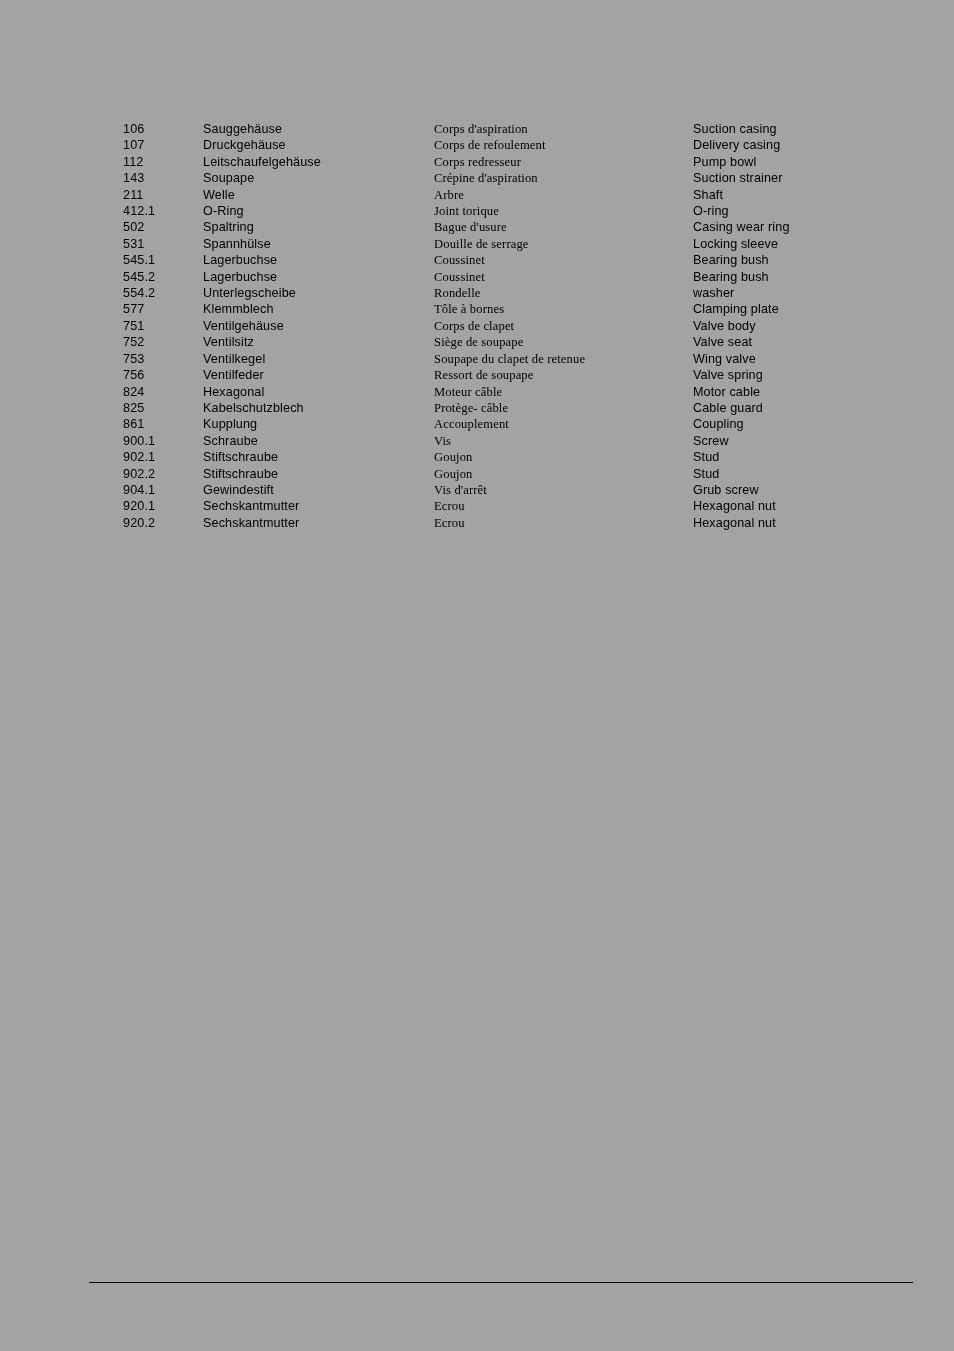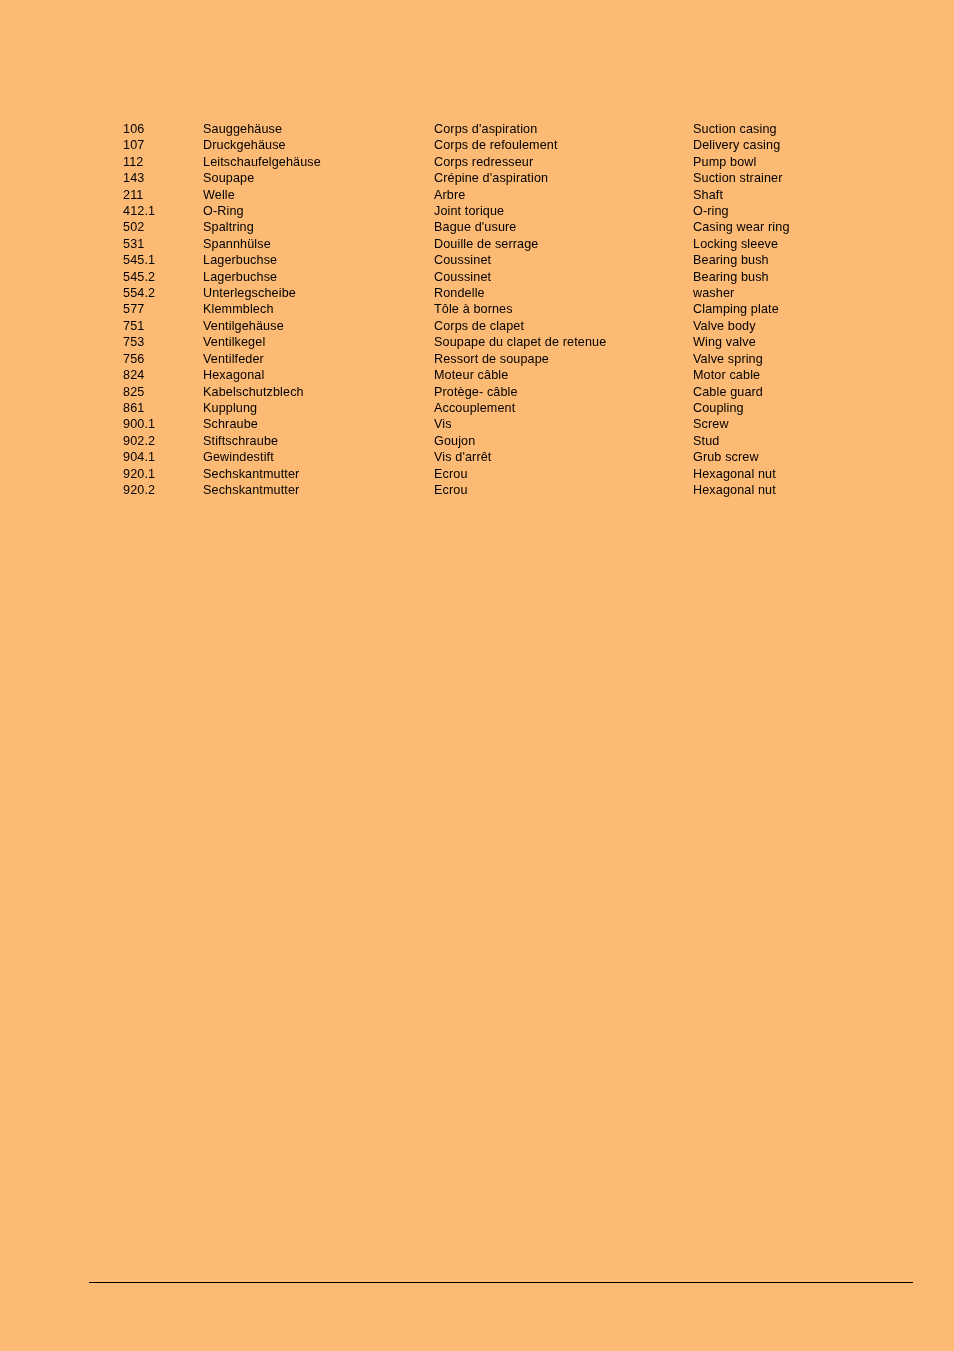--- a/index.html
+++ b/index.html
@@ -17,21 +17,21 @@
     overflow: hidden;
   }
 
   
   .page {
     position: absolute;
     left: 0;
     top: 0;
     width: 954px;
     height: 1351px;
-    background: #fdba74;
+    background: #a3a3a3;
   }
 
   
   .parts-list {
     position: absolute;
     left: 123px;
     top: 121px;
     width: 800px;
     border-collapse: collapse;
     border-spacing: 0;
@@ -41,21 +41,21 @@
   .parts-list td {
     padding: 0;
     margin: 0;
     vertical-align: top;
     white-space: nowrap;
     font-weight: normal;
     letter-spacing: 0.01em;
   }
   .col-ref    { width: 80px;  }
   .col-de     { width: 231px; }
-  .col-fr     { width: 259px; }
+  .col-fr     { width: 259px; font-family: Liberation Serif, serif; }
   .col-en     { width: 230px; }
 
   
   .footer-rule {
     position: absolute;
     left: 89px;
     top: 1282px;
     width: 824px;
     height: 0;
     border-top: 1.9px solid #000000;
@@ -140,20 +140,26 @@
           <td class="col-fr">Tôle à bornes</td>
           <td class="col-en">Clamping plate</td>
         </tr>
         <tr>
           <td class="col-ref">751</td>
           <td class="col-de">Ventilgehäuse</td>
           <td class="col-fr">Corps de clapet</td>
           <td class="col-en">Valve body</td>
         </tr>
         <tr>
+          <td class="col-ref">752</td>
+          <td class="col-de">Ventilsitz</td>
+          <td class="col-fr">Siège de soupape</td>
+          <td class="col-en">Valve seat</td>
+        </tr>
+        <tr>
           <td class="col-ref">753</td>
           <td class="col-de">Ventilkegel</td>
           <td class="col-fr">Soupape du clapet de retenue</td>
           <td class="col-en">Wing valve</td>
         </tr>
         <tr>
           <td class="col-ref">756</td>
           <td class="col-de">Ventilfeder</td>
           <td class="col-fr">Ressort de soupape</td>
           <td class="col-en">Valve spring</td>
@@ -176,20 +182,26 @@
           <td class="col-fr">Accouplement</td>
           <td class="col-en">Coupling</td>
         </tr>
         <tr>
           <td class="col-ref">900.1</td>
           <td class="col-de">Schraube</td>
           <td class="col-fr">Vis</td>
           <td class="col-en">Screw</td>
         </tr>
         <tr>
+          <td class="col-ref">902.1</td>
+          <td class="col-de">Stiftschraube</td>
+          <td class="col-fr">Goujon</td>
+          <td class="col-en">Stud</td>
+        </tr>
+        <tr>
           <td class="col-ref">902.2</td>
           <td class="col-de">Stiftschraube</td>
           <td class="col-fr">Goujon</td>
           <td class="col-en">Stud</td>
         </tr>
         <tr>
           <td class="col-ref">904.1</td>
           <td class="col-de">Gewindestift</td>
           <td class="col-fr">Vis d'arrêt</td>
           <td class="col-en">Grub screw</td>

